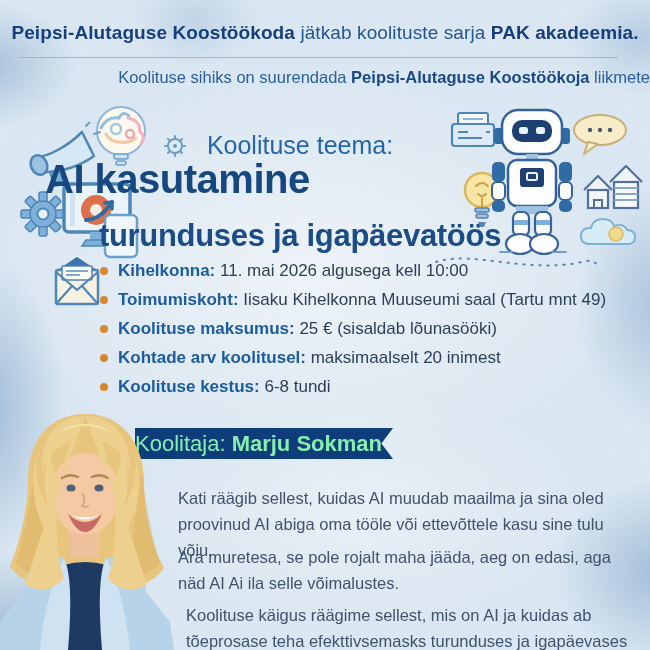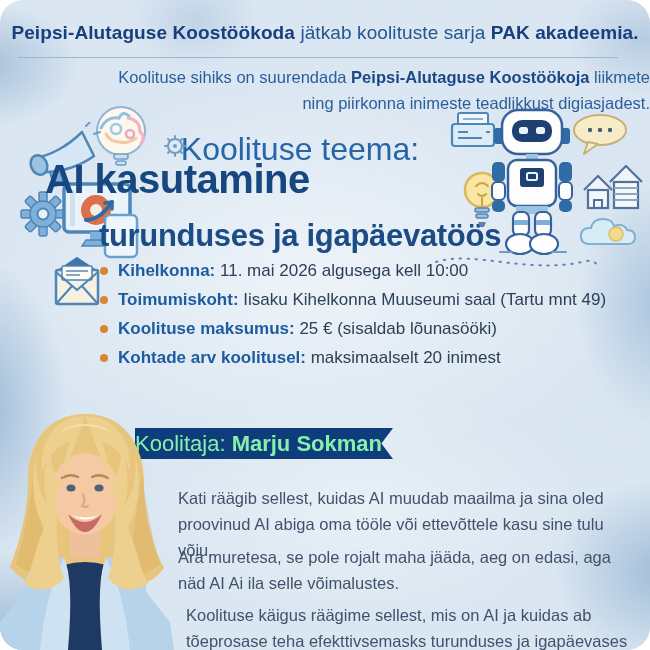--- a/index.html
+++ b/index.html
@@ -10,32 +10,31 @@
       radial-gradient(90px 70px at 30% 3%, rgba(150,180,212,.38), transparent 70%),
       radial-gradient(140px 90px at -3% 10%, rgba(118,158,198,.55), transparent 70%),
       radial-gradient(120px 210px at -3% 63%, rgba(112,154,196,.6), transparent 72%),
       radial-gradient(170px 130px at 1% 99%, rgba(104,148,190,.55), transparent 72%),
       radial-gradient(110px 80px at 99% 6%, rgba(138,172,206,.45), transparent 70%),
       radial-gradient(120px 170px at 102% 47%, rgba(120,160,200,.5), transparent 72%),
       radial-gradient(150px 130px at 102% 88%, rgba(112,154,196,.55), transparent 72%),
       radial-gradient(420px 260px at 48% 42%, rgba(255,255,255,.55), transparent 75%),
       radial-gradient(300px 160px at 55% 78%, rgba(255,255,255,.4), transparent 75%),
       #dbe7f2;
-    border-radius: 23px;
   }
   .abs{position:absolute;}
   .noint{user-select:none;}
   
   .hdr{top:22px;left:0;width:650px;text-align:center;font-size:19px;color:#24568f;letter-spacing:.1px;}
   .hdr b{color:#173f7d;}
   .rule{top:57px;left:18px;width:600px;border-top:1.5px solid #9db7ce;}
   .intro{top:64px;left:0;width:650px;text-align:right;font-size:16.5px;line-height:26px;color:#2a5e9c;}
   .intro b{color:#1b4886;}
   
-  .topic-label{top:131px;left:75px;width:450px;text-align:center;font-size:32px;color:#2666a8;}
+  .topic-label{top:131px;left:75px;width:450px;text-align:center;font-size:25px;color:#2666a8;}
   .topic-title{top:157px;left:45px;width:510px;text-align:left;font-size:40px;font-weight:bold;color:#16477f;letter-spacing:-.5px;}
   .topic-sub{top:210px;left:45px;width:510px;text-align:center;font-size:31px;font-weight:bold;color:#1b4c86;letter-spacing:-.3px;margin-top:8px;}
   
   .details{top:256px;left:100px;width:520px;list-style:none;margin:0;padding:0;}
   .details li{position:relative;height:29px;line-height:29px;padding-left:18px;font-size:17px;color:#2e4058;white-space:nowrap;}
   .details li .dot{position:absolute;left:0;top:11px;width:8px;height:8px;border-radius:50%;background:#d9872e;}
   .details li b{color:#1d5ca0;}
   
   .ribbon{top:428px;left:135px;width:258px;height:31px;background:#0f3d7c;color:#86efac;
     font-size:22px;line-height:31px;text-align:left;
@@ -61,21 +60,20 @@
     <rect width="650" height="650" filter="url(#grain)"></rect>
   </svg>
 
   <div class="abs hdr noint">
     <b>Peipsi-Alutaguse Koostöökoda</b><span> jätkab koolituste sarja </span><b>PAK akadeemia.</b>
   </div>
   <div class="abs rule"></div>
 
   <div class="abs intro noint">
     <div><span>Koolituse sihiks on suurendada </span><b>Peipsi-Alutaguse Koostöökoja</b><span> liikmete</span></div>
-    <div>ning piirkonna inimeste teadlikkust digiasjadest.</div>
   </div>
 
   <svg class="abs icon" style="left:86px;top:104px" width="70" height="66" viewBox="0 0 70 66">
     <circle cx="35" cy="27" r="24" fill="#fdf7ee" stroke="#8fb6d8" stroke-width="2"></circle>
     <path d="M15 24 q6 -12 18 -10 q4 -8 10 -2" fill="none" stroke="#8fc0e0" stroke-width="3" stroke-linecap="round"></path>
     <path d="M42 14 q12 2 12 14 q6 4 1 12" fill="none" stroke="#f0b1c4" stroke-width="3" stroke-linecap="round"></path>
     <path d="M20 30 q4 8 14 8 q8 2 16 -4" fill="none" stroke="#f4c9a0" stroke-width="3" stroke-linecap="round"></path>
     <circle cx="30" cy="25" r="5" fill="none" stroke="#9ecae4" stroke-width="2.5"></circle>
     <circle cx="44" cy="30" r="4" fill="none" stroke="#e9a9bd" stroke-width="2.5"></circle>
     <rect x="28" y="50" width="14" height="5" rx="2" fill="#cfe0ef" stroke="#6e9ec7" stroke-width="1.5"></rect>
@@ -206,20 +204,21 @@
 
   <svg class="abs icon" style="left:432px;top:248px" width="180" height="32" viewBox="0 0 180 32">
     <path d="M4 14 C 40 2 95 26 150 14 q14 -4 16 6" fill="none" stroke="#5b88b8" stroke-width="2" stroke-linecap="round" stroke-dasharray="1.5 6.5"></path>
   </svg>
 
   <ul class="abs details noint">
     <li><span class="dot"></span><b>Kihelkonna:</b><span> 11. mai 2026 algusega kell 10:00</span></li>
     <li><span class="dot"></span><b>Toimumiskoht:</b><span> Iisaku Kihelkonna Muuseumi saal (Tartu mnt 49)</span></li>
     <li><span class="dot"></span><b>Koolituse maksumus:</b><span> 25 € (sisaldab lõunasööki)</span></li>
     <li><span class="dot"></span><b>Kohtade arv koolitusel:</b><span> maksimaalselt 20 inimest</span></li>
+    <li><span class="dot"></span><b>Koolituse kestus:</b><span> 6-8 tundi</span></li>
   </ul>
 
   <div class="abs ribbon noint">
     <span>Koolitaja: </span><b>Marju Sokman</b>
   </div>
 
   <svg class="abs icon" style="left:-6px;top:402px" width="182" height="248" viewBox="0 0 182 248">
 
     <path d="M92 12 C 52 12 34 42 34 78 C 34 108 26 138 16 165 C 34 186 58 190 74 178 L 112 178 C 132 190 158 184 170 166 C 156 140 150 110 150 80 C 150 44 130 12 92 12 Z" fill="#e7c57c"></path>
     <path d="M40 70 q-6 50 -18 92 q16 14 34 10" fill="#d9b264" opacity=".5"></path>

